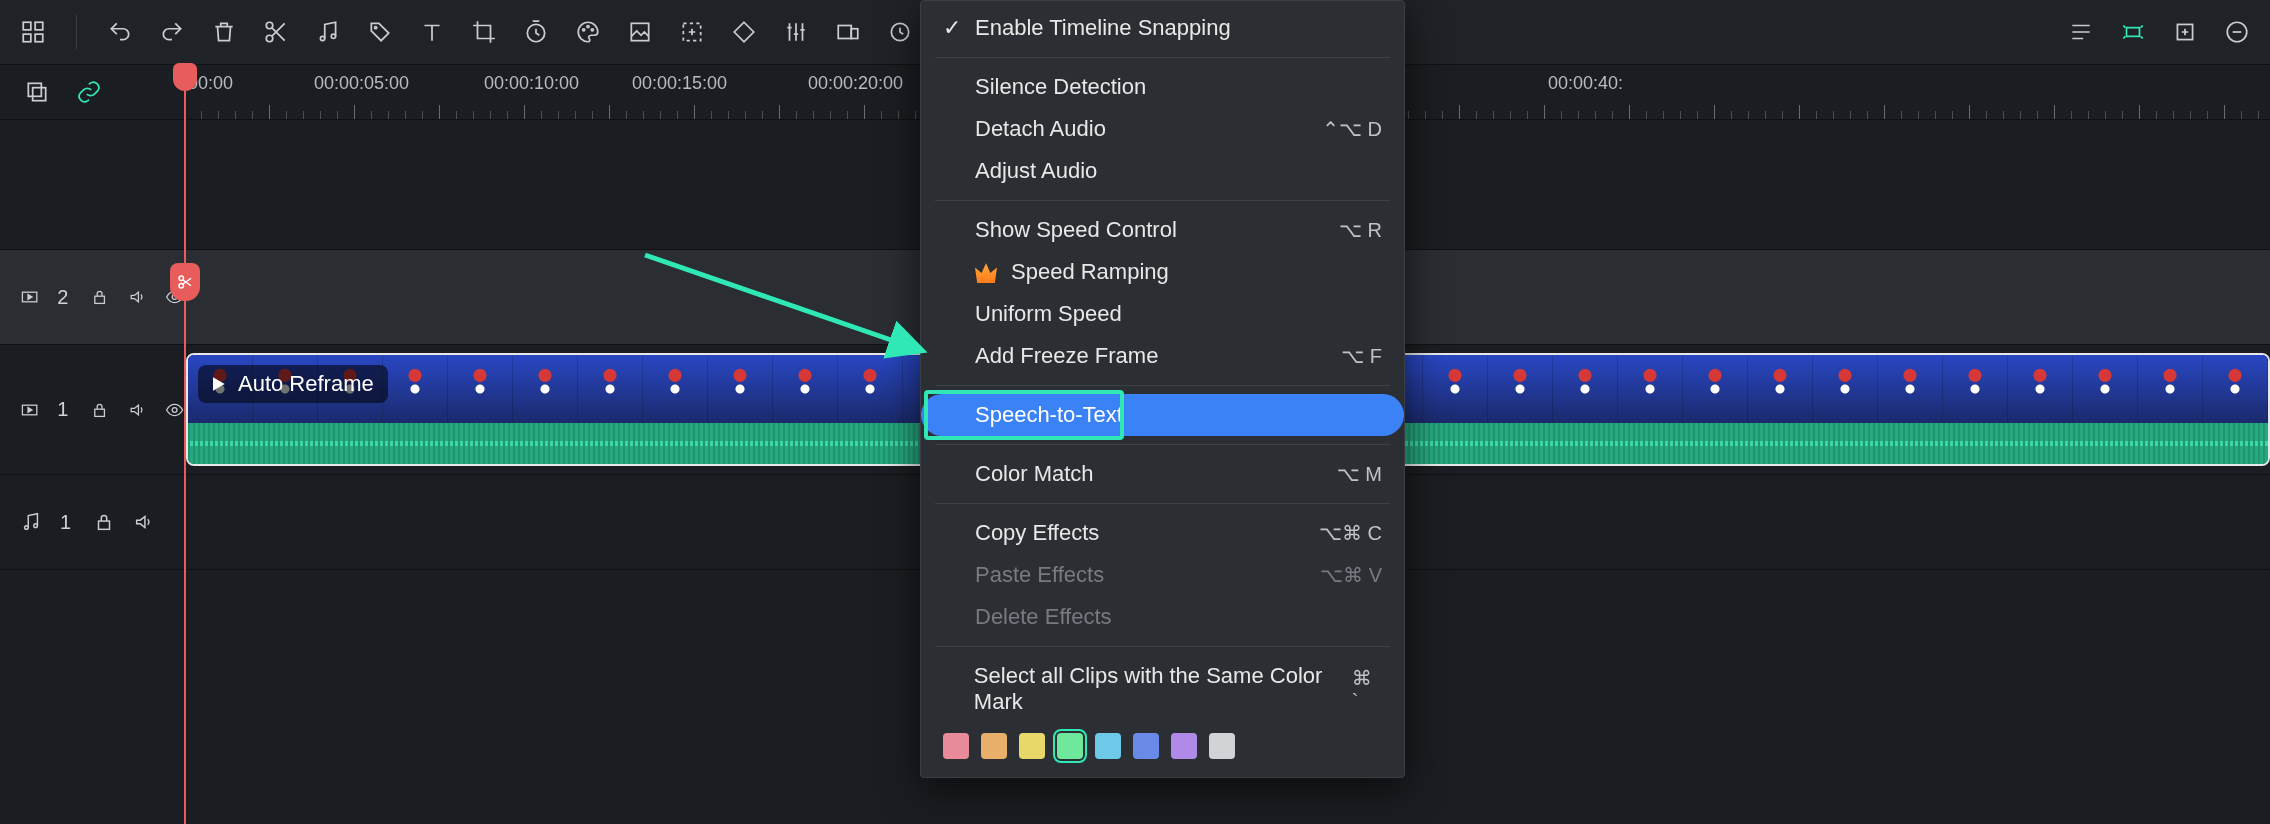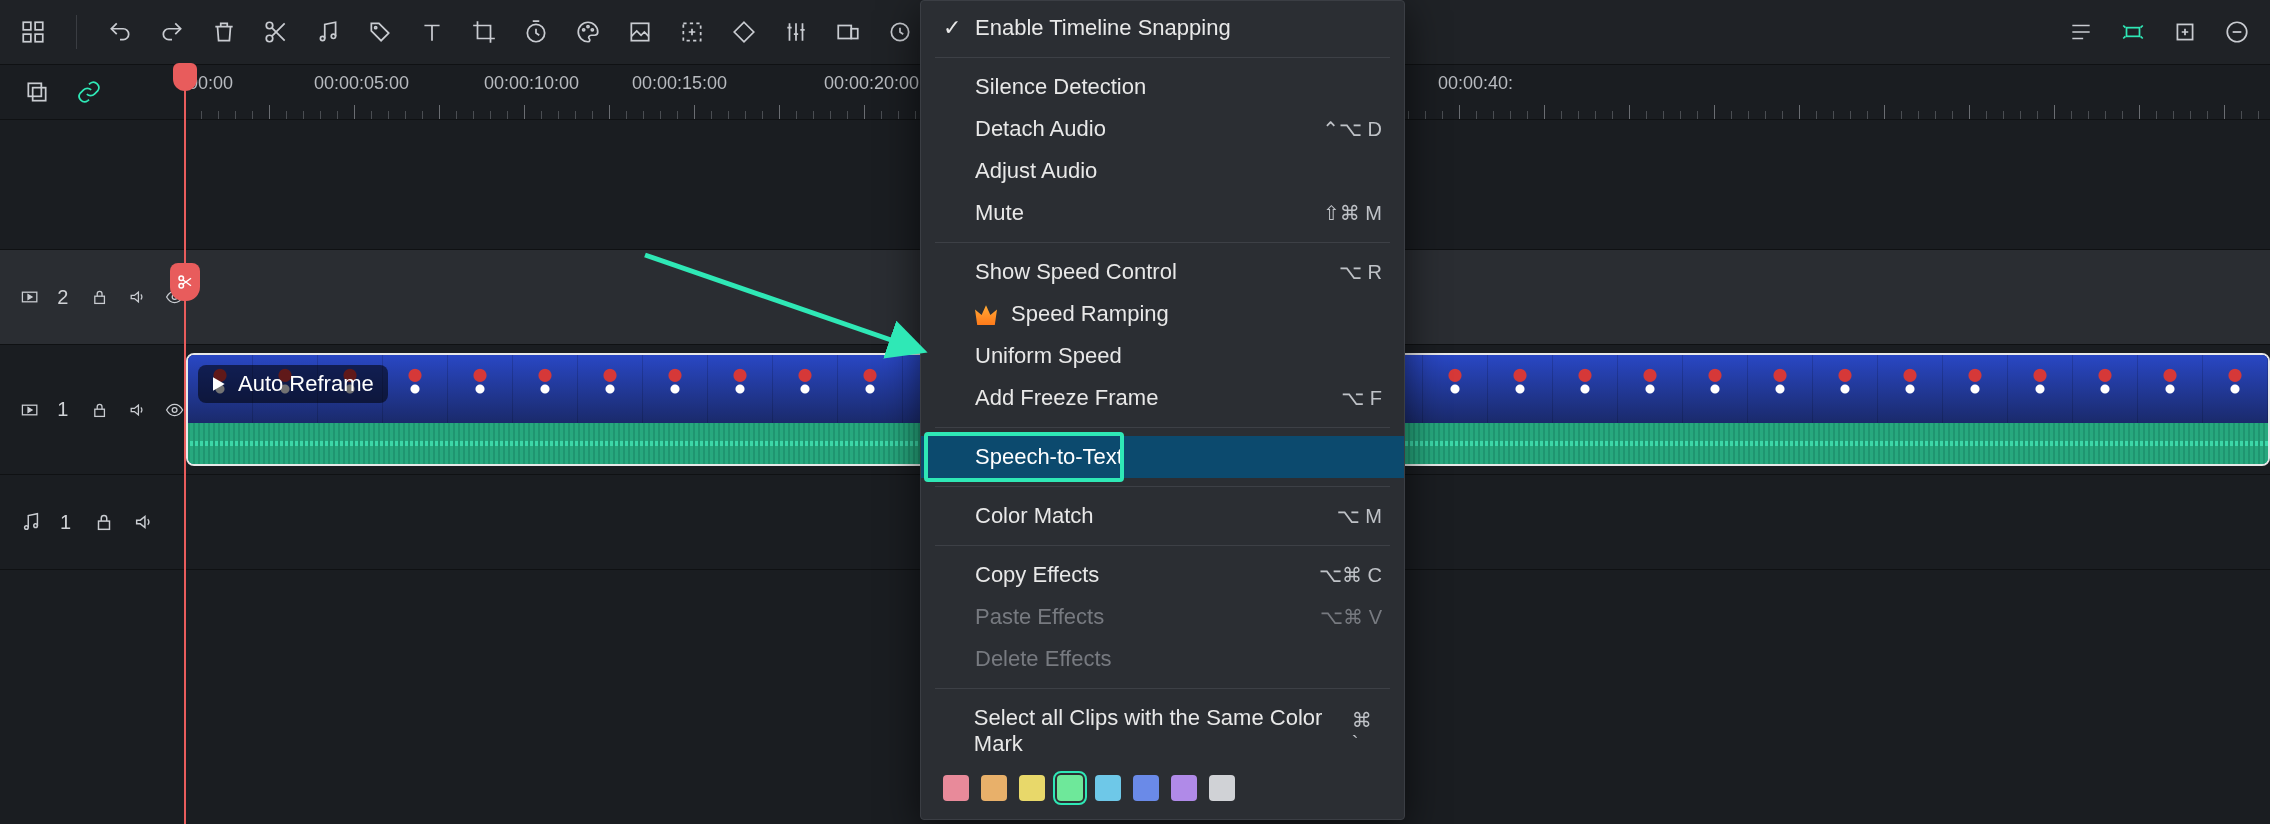--- a/index.html
+++ b/index.html
@@ -161,22 +161,23 @@
     color:#e8e8e8;
     cursor:pointer;
   }
   .ctx .mi.disabled { color:#777a80; cursor:default;justify-content:space-between; }
   .ctx .mi .left { display:flex; align-items:center; gap:14px; }
   .ctx .mi .chk { width:18px; display:inline-block; }
   .ctx .mi .sc { color:#bfc2c7; font-size:20px; }
   .ctx .mi.disabled .sc { color:#777a80; }
   .ctx hr { border:none; border-top:1px solid #3d4046; margin:8px 14px; }
   .ctx .mi.highlight {
-    background:#0c4a6e;
+    background:#3b82f6;
     color:#fff;
+    border-radius:21px;
   }
   .ctx .mi.boxed {
     position:relative;
   }
   .ctx .mi.boxed::after {
     content:""; position:absolute; left:3px; right:280px; top:-4px; bottom:-4px;
     border:4px solid #2fe8b6; border-radius:4px; pointer-events:none;
   }
   .crown {
     width:22px; height:22px; display:inline-block;
@@ -357,22 +358,22 @@
           <path d="M10 14a5 5 0 0 0 7 0l3-3a5 5 0 0 0-7-7l-1 1"></path>
           <path d="M14 10a5 5 0 0 0-7 0l-3 3a5 5 0 0 0 7 7l1-1"></path>
         </svg>
       </div>
   </div>
   <div class="ruler">
     <span class="tlabel" style="left:4px">00:00</span>
     <span class="tlabel" style="left:130px">00:00:05:00</span>
     <span class="tlabel" style="left:300px">00:00:10:00</span>
     <span class="tlabel" style="left:448px">00:00:15:00</span>
-    <span class="tlabel" style="left:640px">00:00:20:00</span>
-    <span class="tlabel" style="left:1254px">00:00:40:</span>
+    <span class="tlabel" style="left:624px">00:00:20:00</span>
+    <span class="tlabel" style="left:1364px">00:00:40:</span>
     <div class="ticks" id="ticks">
         <div class="tick major" style="left: 0px;"></div>
         <div class="tick minor" style="left: 17px;"></div>
         <div class="tick minor" style="left: 34px;"></div>
         <div class="tick minor" style="left: 51px;"></div>
         <div class="tick minor" style="left: 68px;"></div>
         <div class="tick major" style="left: 85px;"></div>
         <div class="tick minor" style="left: 102px;"></div>
         <div class="tick minor" style="left: 119px;"></div>
         <div class="tick minor" style="left: 136px;"></div>
@@ -648,27 +649,20 @@
         <span>Detach Audio</span>
       </span>
       <span class="sc">⌃⌥ D</span>
     </div>
   <div class="mi">
       <span class="left">
         <span class="chk"></span>
         <span>Adjust Audio</span>
       </span>
     </div>
-  <div class="mi">
-      <span class="left">
-        <span class="chk"></span>
-        <span>Mute</span>
-      </span>
-      <span class="sc">⇧⌘ M</span>
-    </div>
   <hr>
   <div class="mi">
       <span class="left">
         <span class="chk"></span>
         <span>Show Speed Control</span>
       </span>
       <span class="sc">⌥ R</span>
     </div>
   <div class="mi">
       <span class="left">

